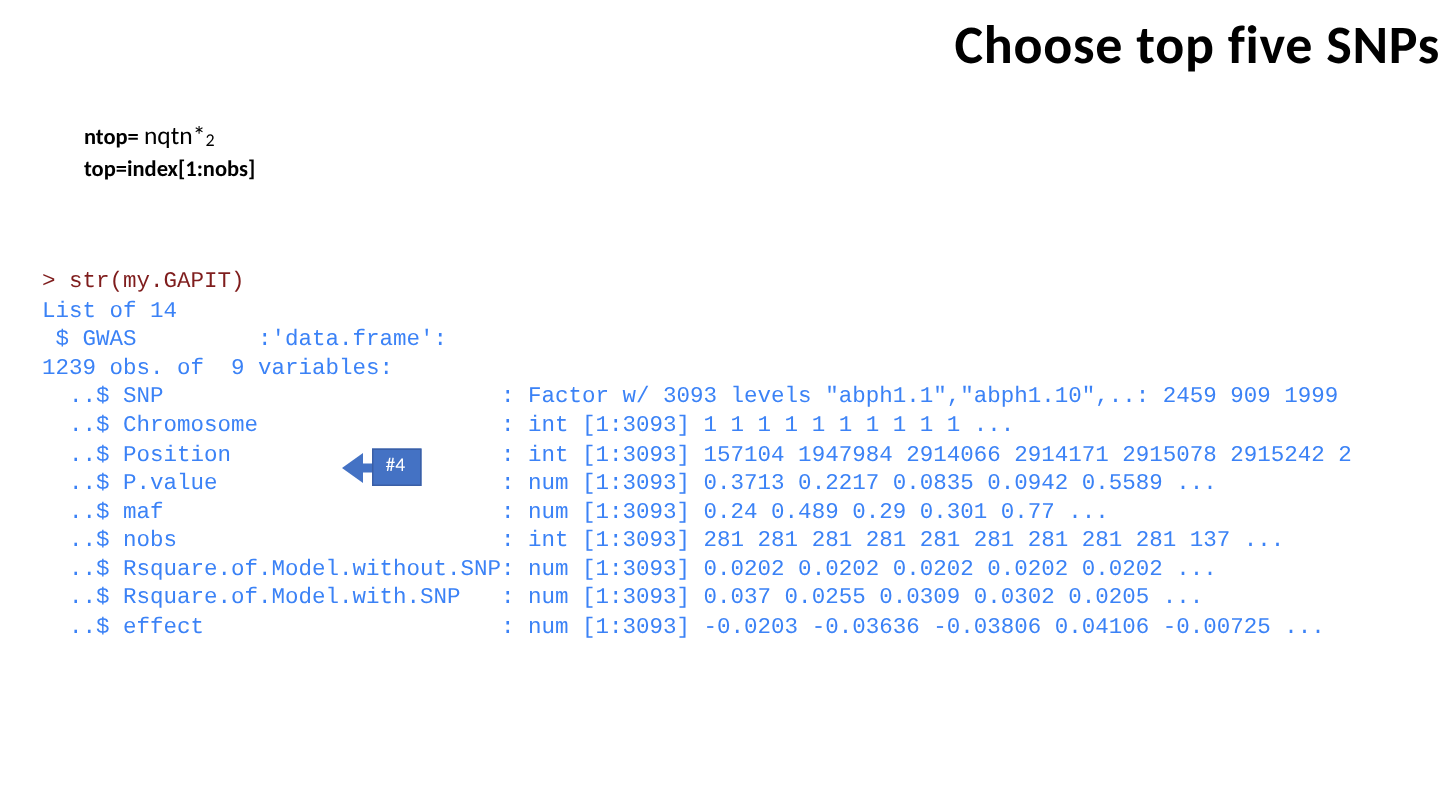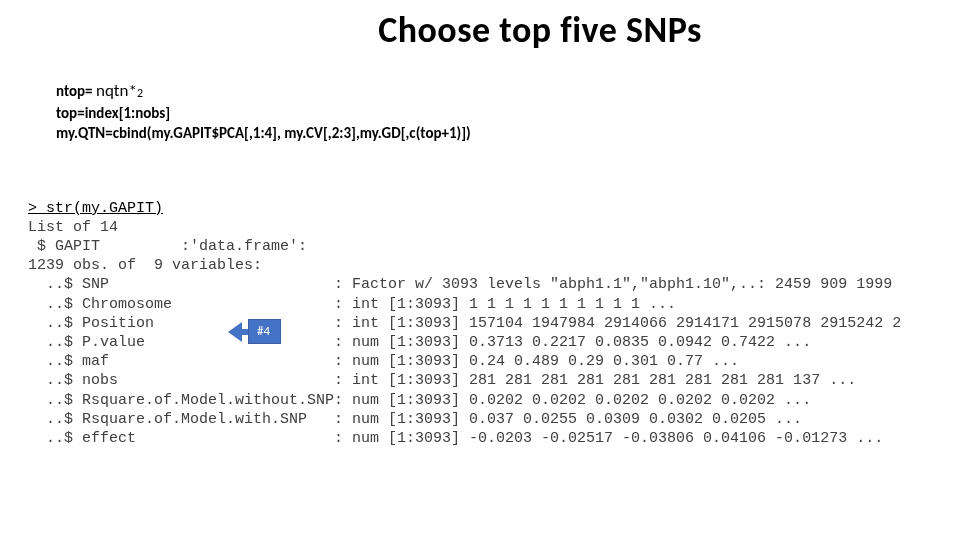--- a/index.html
+++ b/index.html
@@ -8,21 +8,21 @@
     height: 540px;
     background: #ffffff;
     font-family: "Calibri", "Segoe UI", Arial, sans-serif;
     color: #000;
     position: relative;
     overflow: hidden;
   }
   .title {
     font-size: 36px;
     font-weight: 700;
-    text-align: center;
+    text-align: right;
     margin-top: 8px;
     margin-left: 120px;
     letter-spacing: 0.5px;
   }
   .code-block {
     margin: 28px 0 0 56px;
     font-size: 15px;
     font-weight: 700;
     line-height: 1.35;
     font-family: "Calibri", Arial, sans-serif;
@@ -37,22 +37,22 @@
   }
   .console {
     margin: 36px 0 0 28px;
     font-family: "Lucida Console", "Courier New", monospace;
     font-size: 15px;
     line-height: 1.28;
     white-space: pre;
     color: #000;
     position: relative;
   }
-  .console .prompt { color: #000000; text-decoration: underline; }
-  .console .out { color: #404040; }
+  .console .prompt { color: #7f1d1d; }
+  .console .out { color: #3b82f6; }
   .callout {
     position: absolute;
     left: 200px;
     top: 140px;
     display: flex;
     align-items: center;
   }
   .arrow-left {
     width: 0; height: 0;
     border-top: 10px solid transparent;
@@ -85,36 +85,35 @@
 </head>
 <body>
 
 <h1 class="title">Choose top five SNPs</h1>
 
 <div class="code-block">
   <div>
     <span>ntop= </span><span class="nqtn2"><span>nqtn*</span><span class="sub">2</span></span>
   </div>
   <div>top=index[1:nobs]</div>
-  <div>my.QTN=cbind(my.GAPIT$PCA[,1:4], my.CV[,2:3],my.GD[,c(top+1)])</div>
 </div>
 
 <div class="console">
 <span class="prompt">&gt; str(my.GAPIT)</span>
 <span class="out">List of 14</span>
-<span class="out"> $ GAPIT         :'data.frame':</span>
+<span class="out"> $ GWAS         :'data.frame':</span>
 <span class="out">1239 obs. of  9 variables:</span>
 <span class="out">  ..$ SNP                         : Factor w/ 3093 levels "abph1.1","abph1.10",..: 2459 909 1999</span>
 <span class="out">  ..$ Chromosome                  : int [1:3093] 1 1 1 1 1 1 1 1 1 1 ...</span>
 <span class="out">  ..$ Position                    : int [1:3093] 157104 1947984 2914066 2914171 2915078 2915242 2</span>
-<span class="out">  ..$ P.value                     : num [1:3093] 0.3713 0.2217 0.0835 0.0942 0.7422 ...</span>
+<span class="out">  ..$ P.value                     : num [1:3093] 0.3713 0.2217 0.0835 0.0942 0.5589 ...</span>
 <span class="out">  ..$ maf                         : num [1:3093] 0.24 0.489 0.29 0.301 0.77 ...</span>
 <span class="out">  ..$ nobs                        : int [1:3093] 281 281 281 281 281 281 281 281 281 137 ...</span>
 <span class="out">  ..$ Rsquare.of.Model.without.SNP: num [1:3093] 0.0202 0.0202 0.0202 0.0202 0.0202 ...</span>
 <span class="out">  ..$ Rsquare.of.Model.with.SNP   : num [1:3093] 0.037 0.0255 0.0309 0.0302 0.0205 ...</span>
-<span class="out">  ..$ effect                      : num [1:3093] -0.0203 -0.02517 -0.03806 0.04106 -0.01273 ...</span>
+<span class="out">  ..$ effect                      : num [1:3093] -0.0203 -0.03636 -0.03806 0.04106 -0.00725 ...</span>
 
   <div class="callout">
     <div class="arrow-left"></div>
     <div class="arrow-stem"></div>
     <div class="badge">#4</div>
   </div>
 </div>
 
 </body></html>

